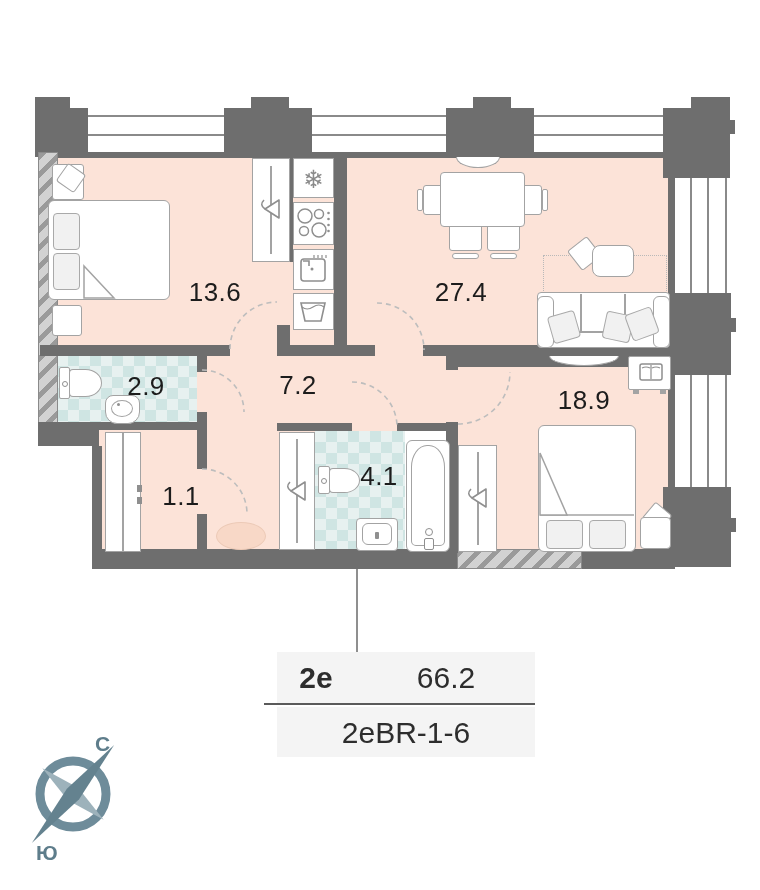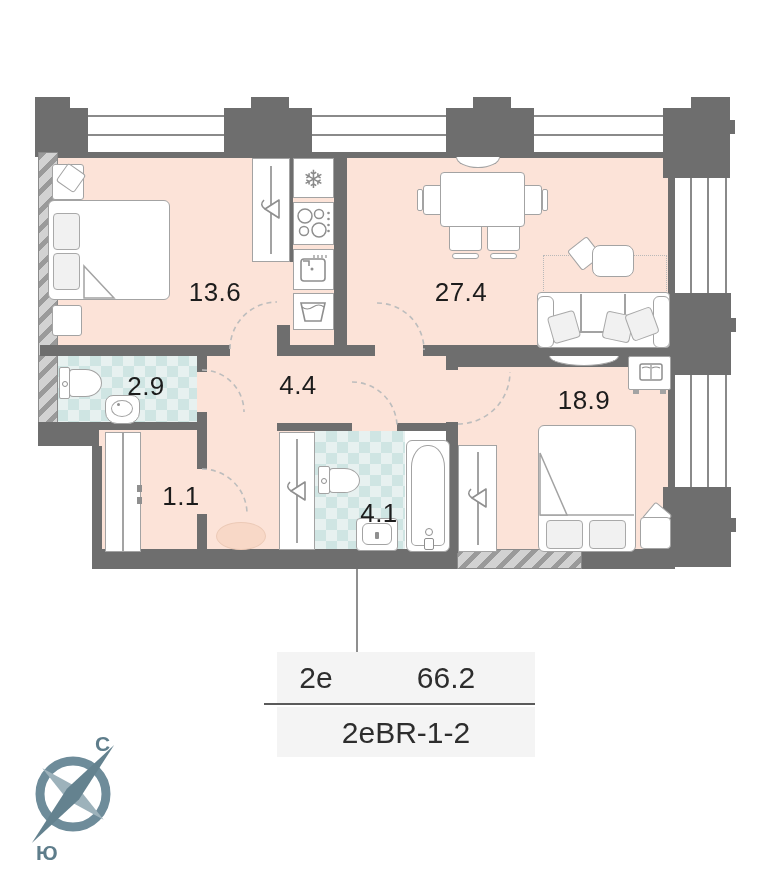--- a/index.html
+++ b/index.html
@@ -212,32 +212,32 @@
     <path d="M458,424 A52,52 0 0 0 510,372" fill="none" stroke="#bdbdbd" stroke-width="1.6" stroke-dasharray="5 4"></path>
     <path d="M202,469 A45,45 0 0 1 247,514" fill="none" stroke="#bdbdbd" stroke-width="1.6" stroke-dasharray="5 4"></path>
     <path d="M84,266 L114,298 L84,298 Z" fill="#fff" stroke="#a3a3a3" stroke-width="1.5"></path>
     <path d="M540,515 L634,515" stroke="#a3a3a3" stroke-width="1.5"></path>
     <path d="M540,453 L567,515 L540,515 Z" fill="#fff" stroke="#a3a3a3" stroke-width="1.5"></path>
   </svg>
 
   <div class="rlabel" style="left:215px;top:292px;">13.6</div>
   <div class="rlabel" style="left:461px;top:292px;">27.4</div>
   <div class="rlabel" style="left:146px;top:386px;">2.9</div>
-  <div class="rlabel" style="left:298px;top:385px;">4.4</div>
+  <div class="rlabel" style="left:298px;top:385px;">7.2</div>
   <div class="rlabel" style="left:584px;top:400px;">18.9</div>
   <div class="rlabel" style="left:181px;top:496px;">1.1</div>
-  <div class="rlabel" style="left:379px;top:513px;">4.1</div>
+  <div class="rlabel" style="left:379px;top:476px;">4.1</div>
 
   <div class="abs" style="left:356px;top:569px;width:2px;height:134px;background:#8f8f8f;"></div>
   <div class="tbg" style="left:277px;top:652px;width:258px;height:51px;"></div>
   <div class="tbg" style="left:277px;top:707px;width:258px;height:50px;"></div>
   <div class="abs" style="left:264px;top:703px;width:271px;height:2px;background:#5a5a5a;"></div>
-  <div class="tcell" style="left:316px;top:678px;">2e</div>
+  <div class="tcell" style="left:316px;top:678px;font-weight:bold;">2e</div>
   <div class="tcell" style="left:446px;top:678px;">66.2</div>
-  <div class="tcell" style="left:406px;top:733px;">2eBR-1-2</div>
+  <div class="tcell" style="left:406px;top:733px;">2eBR-1-6</div>
 
   <svg class="abs" width="120" height="150" viewBox="0 0 120 150" style="left:24px;top:722px;">
     <circle cx="49" cy="72" r="33" fill="none" stroke="#6e8c9a" stroke-width="9"></circle>
     <g transform="rotate(40 49 72)">
       <polygon points="9,72 49,64 89,72 49,80" fill="#9db2bb"></polygon>
       <polygon points="49,8 57,72 49,136 41,72" fill="#64828f"></polygon>
     </g>
   </svg>
   <span class="complbl" style="left:95px;top:732px;">С</span>
   <span class="complbl" style="left:36px;top:841px;">Ю</span>

